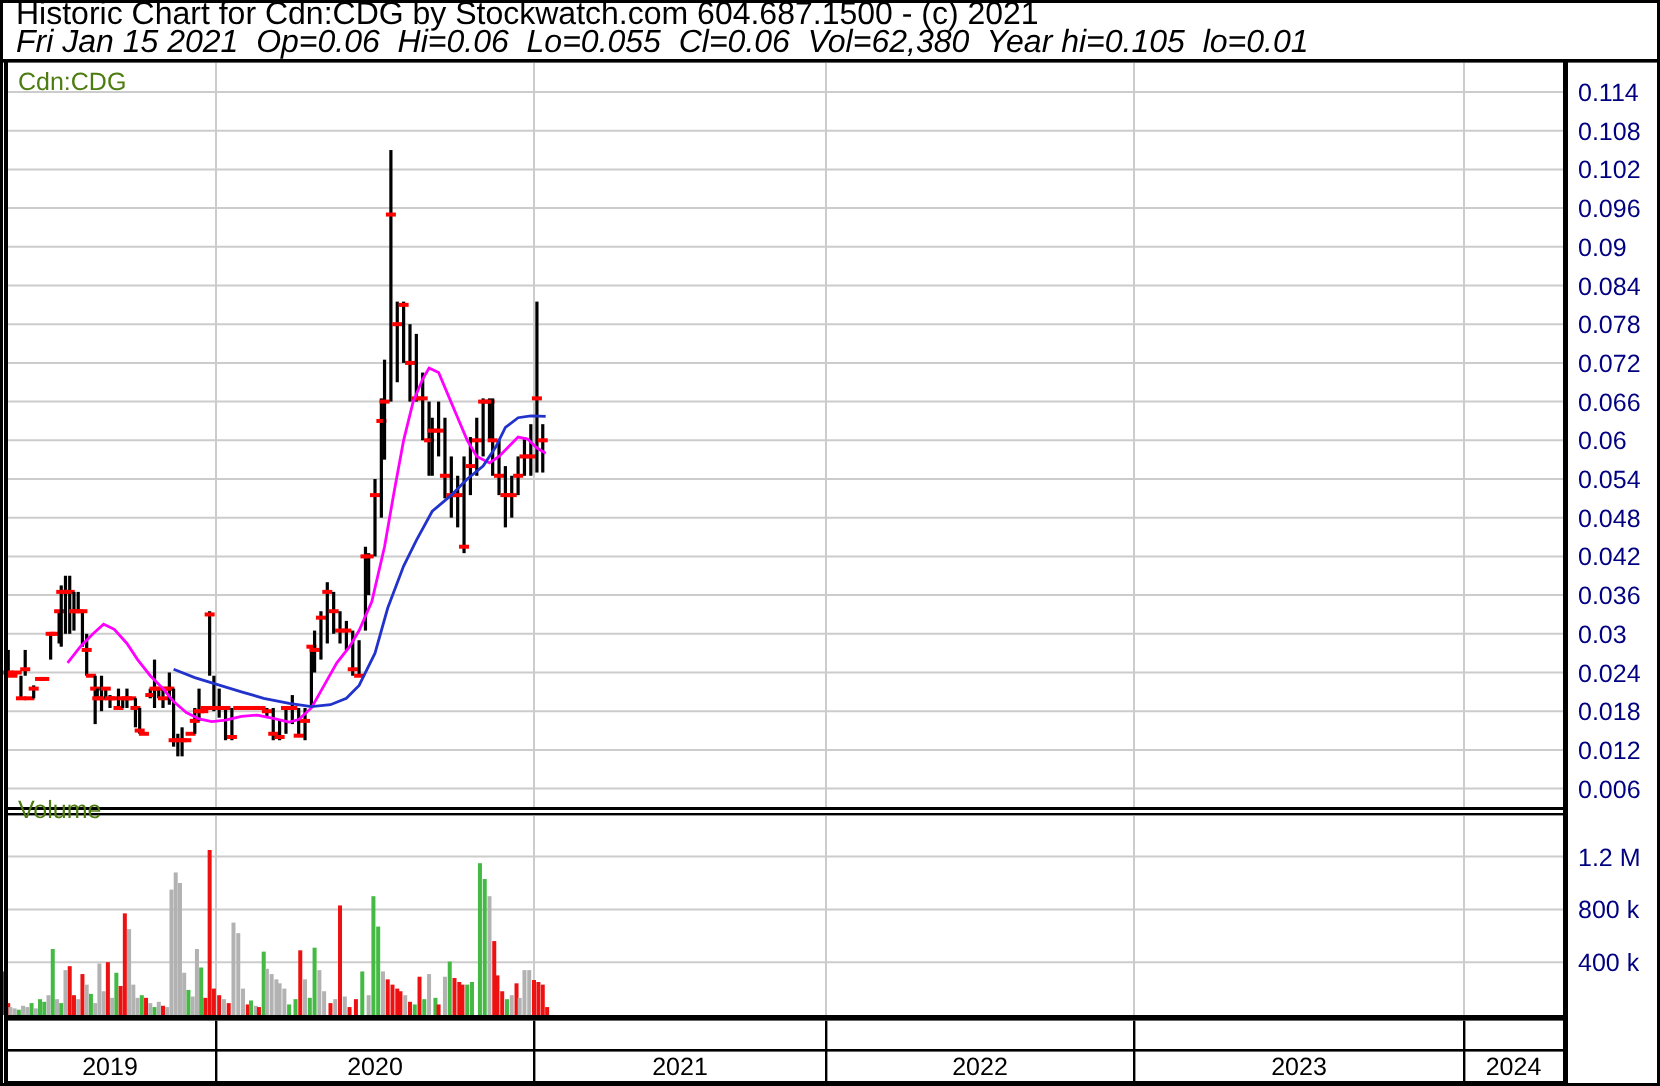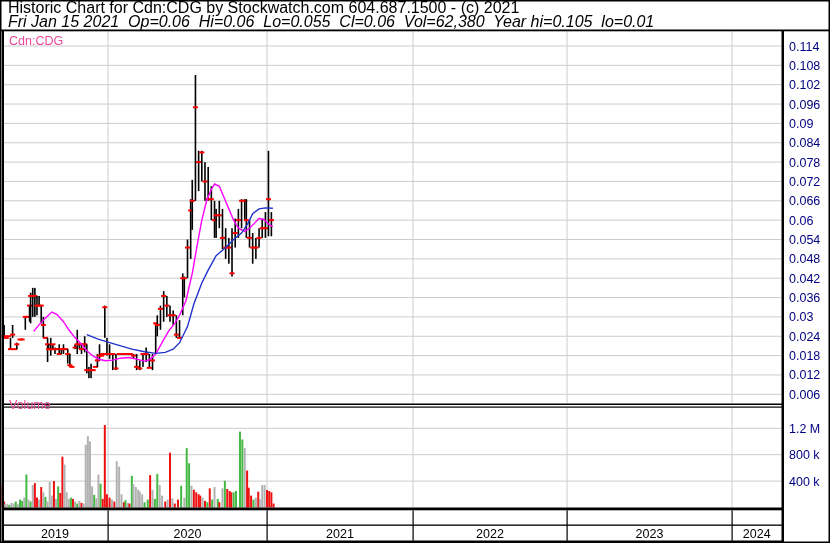--- a/index.html
+++ b/index.html
@@ -1,21 +1,21 @@
 <!DOCTYPE html>
 <html><head>
 <meta charset="utf-8">
 <style>
   html,body{margin:0;padding:0;background:#ffffff;}
   .stage{position:relative;width:830px;height:543px;background:#fff;overflow:hidden;
          font-family:"Liberation Sans",sans-serif;}
   .hdr{position:absolute;left:8px;color:#000;font-size:16px;line-height:14px;white-space:pre;}
   #hdr1{top:1px;}
   #hdr2{top:15px;font-style:italic;}
-  .pane-label{position:absolute;font-size:12.5px;color:#ec4899;}
+  .pane-label{position:absolute;font-size:12.5px;color:#4d7c0f;}
   #symlabel{left:9px;top:34px;}
   #vollabel{left:9px;top:398px;}
   svg{position:absolute;left:0;top:0;}
 </style>
 </head>
 <body>
 
 <div class="stage">
   <svg id="chart" width="830" height="543" viewBox="0 0 830 543">
       <rect x="0" y="0" width="830" height="543" fill="#ffffff"></rect>

